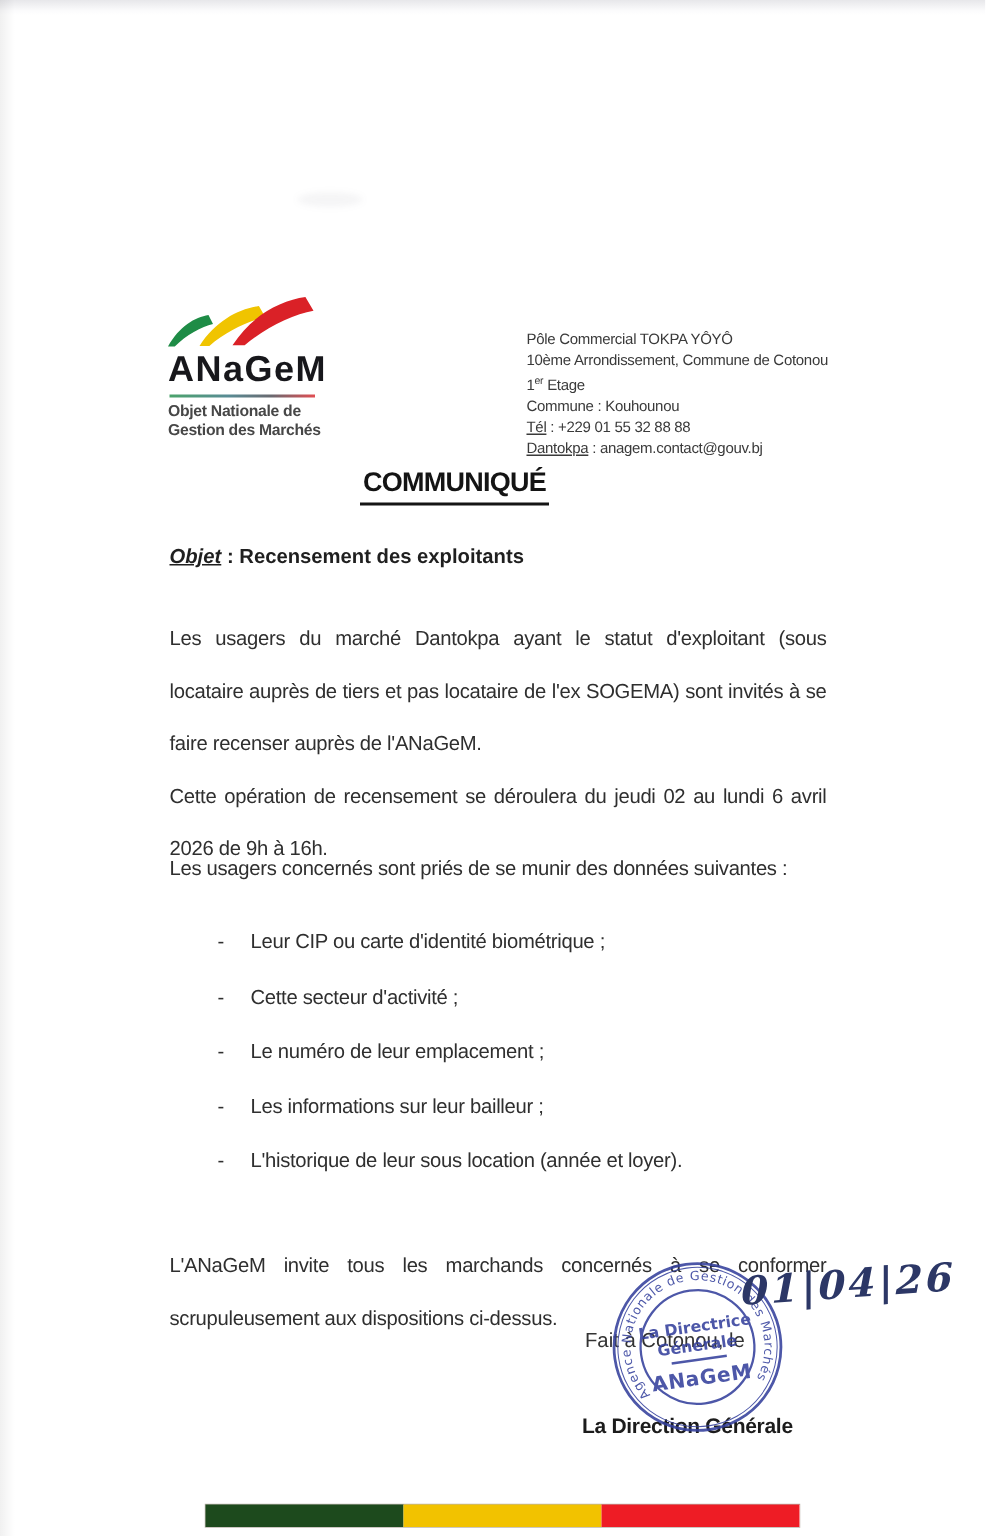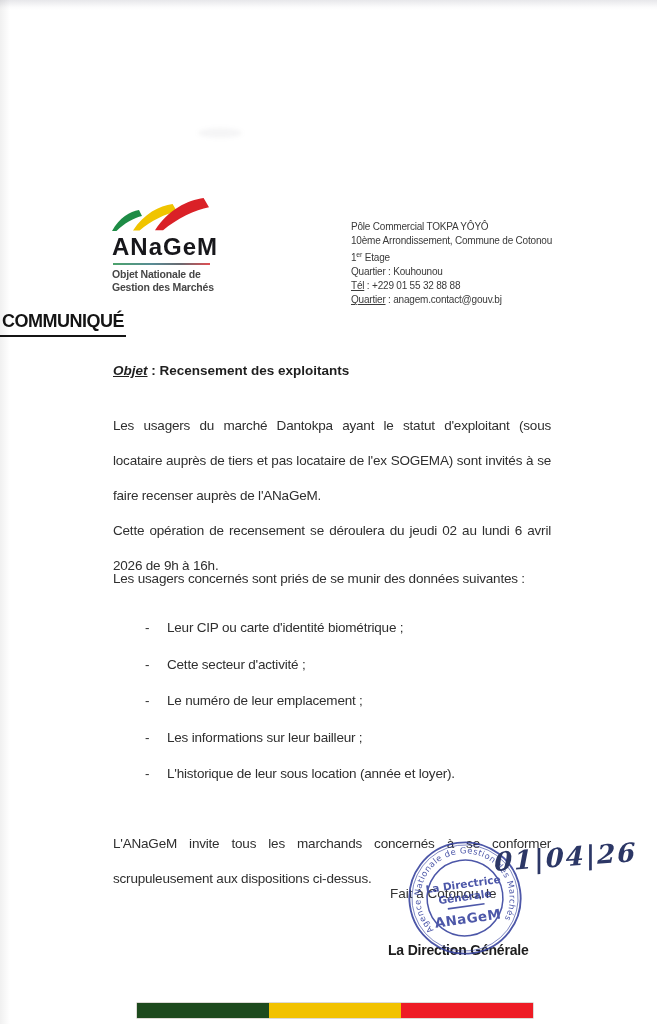--- a/index.html
+++ b/index.html
@@ -26,21 +26,21 @@
     opacity:.8;}
   .tagline{font-size:10.5px;line-height:12.5px;letter-spacing:-0.2px;color:#474747;font-weight:bold;}
 
   
   .address{position:absolute;right:105px;top:220px;
     font-size:10px;line-height:14px;letter-spacing:-0.2px;color:#3a3a3a;}
   .address .u{text-decoration:underline;margin-top:44px;}
   .address sup{font-size:7px;}
 
   
-  .title-wrap{position:absolute;left:0;top:311px;width:606px;}
+  .title-wrap{position:absolute;left:0;top:311px;width:606px;text-align:center;}
   .title{display:inline-block;font-weight:bold;font-size:18px;letter-spacing:-0.5px;color:#141414;
     border-bottom:2.5px solid #151515;padding:0 2px 3px 2px;}
 
   
   .subject{position:absolute;left:113px;top:363px;font-weight:bold;font-size:13.5px;color:#1f1f1f;}
   .subject .u{text-decoration:underline;font-style:italic;}
 
   
   .para{position:absolute;left:113px;width:438px;font-size:13.5px;letter-spacing:-0.2px;
     line-height:35px;text-align:justify;color:#2f2f2f;}
@@ -101,23 +101,23 @@
     <div class="tagline">
       <div>Objet Nationale de</div>
       <div>Gestion des Marchés</div>
     </div>
   </div>
 
   <div class="address">
     <div>Pôle Commercial TOKPA YÔYÔ</div>
     <div>10ème Arrondissement, Commune de Cotonou</div>
     <div><span>1</span><sup>er</sup><span> Etage</span></div>
-    <div>Quartier : Kouhounou</div>
+    <div>Commune : Kouhounou</div>
     <div><span class="u">Tél</span><span> : +229 01 55 32 88 88</span></div>
-    <div><span class="u">Quartier</span><span> : anagem.contact@gouv.bj</span></div>
+    <div><span class="u">Dantokpa</span><span> : anagem.contact@gouv.bj</span></div>
   </div>
 
   <div class="title-wrap">
     <span class="title">COMMUNIQUÉ</span>
   </div>
 
   <div class="subject">
     <span class="u">Objet</span><span> : Recensement des exploitants</span>
   </div>
 

